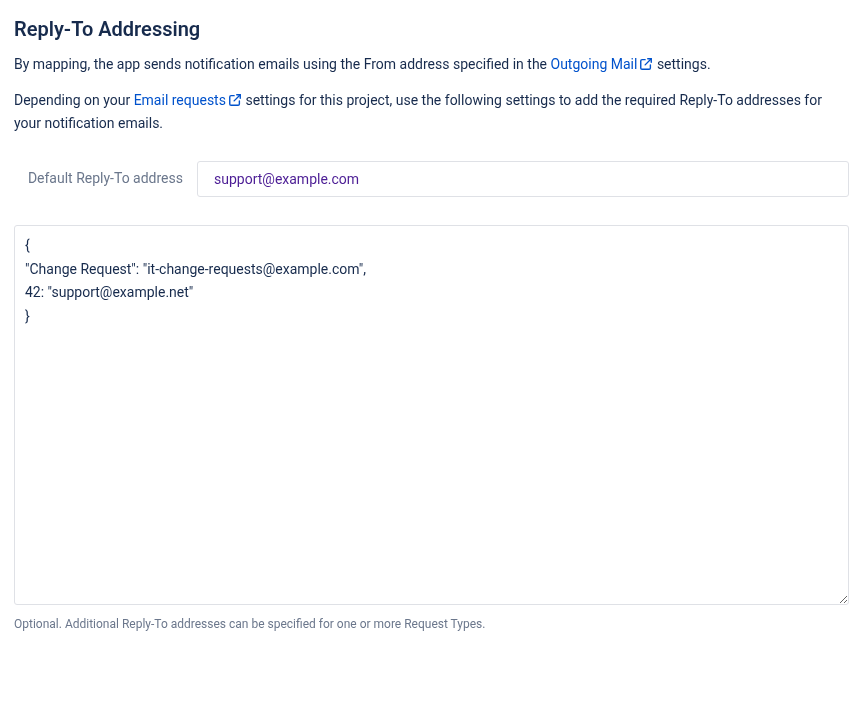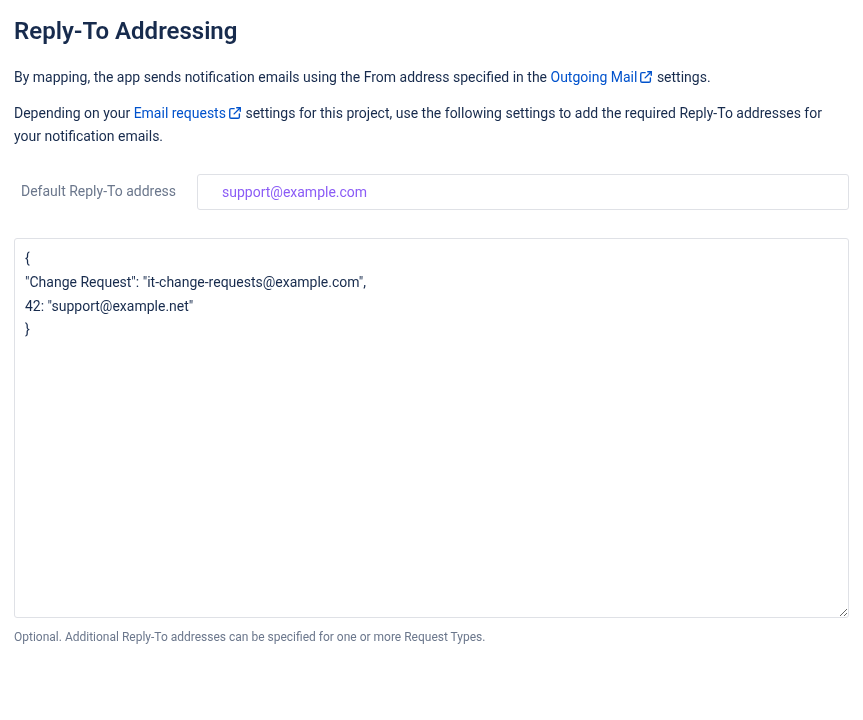--- a/index.html
+++ b/index.html
@@ -9,24 +9,24 @@
     }
     body {
       font-family: -apple-system, BlinkMacSystemFont, "Segoe UI", Roboto, Helvetica, Arial, sans-serif;
       color: #172B4D;
       background: #ffffff;
       padding: 16px 14px;
       font-size: 14px;
       width: 863px;
     }
     h2.section-title {
-      font-size: 24px;
+      font-size: 20px;
       font-weight: 600;
       color: #172B4D;
-      margin-bottom: 20px;
+      margin-bottom: 12px;
       line-height: 1.3;
     }
     p.intro {
       font-size: 14px;
       color: #172B4D;
       line-height: 1.45;
       margin-bottom: 14px;
     }
     a.link {
       color: #0052CC;
@@ -45,37 +45,37 @@
       margin-top: 28px;
     }
     .form-row {
       display: flex;
       align-items: flex-start;
       margin-bottom: 28px;
     }
     .form-label {
       width: 183px;
       flex: 0 0 183px;
-      text-align: center;
+      text-align: right;
       padding-right: 14px;
       padding-top: 8px;
       font-size: 14px;
       color: #6B778C;
       line-height: 1.4;
     }
     .form-control-wrap {
       flex: 1;
       min-width: 0;
     }
     input.text-input {
       width: 100%;
       height: 36px;
-      padding: 6px 24px;
+      padding: 6px 16px;
       font-size: 14px;
-      color: #8b5cf6;
+      color: #4c1d95;
       border: 1px solid #DFE1E6;
       border-radius: 3px;
       background: #fff;
       font-family: inherit;
     }
     textarea.text-area {
       width: 100%;
       height: 380px;
       padding: 8px 10px;
       font-size: 14px;

